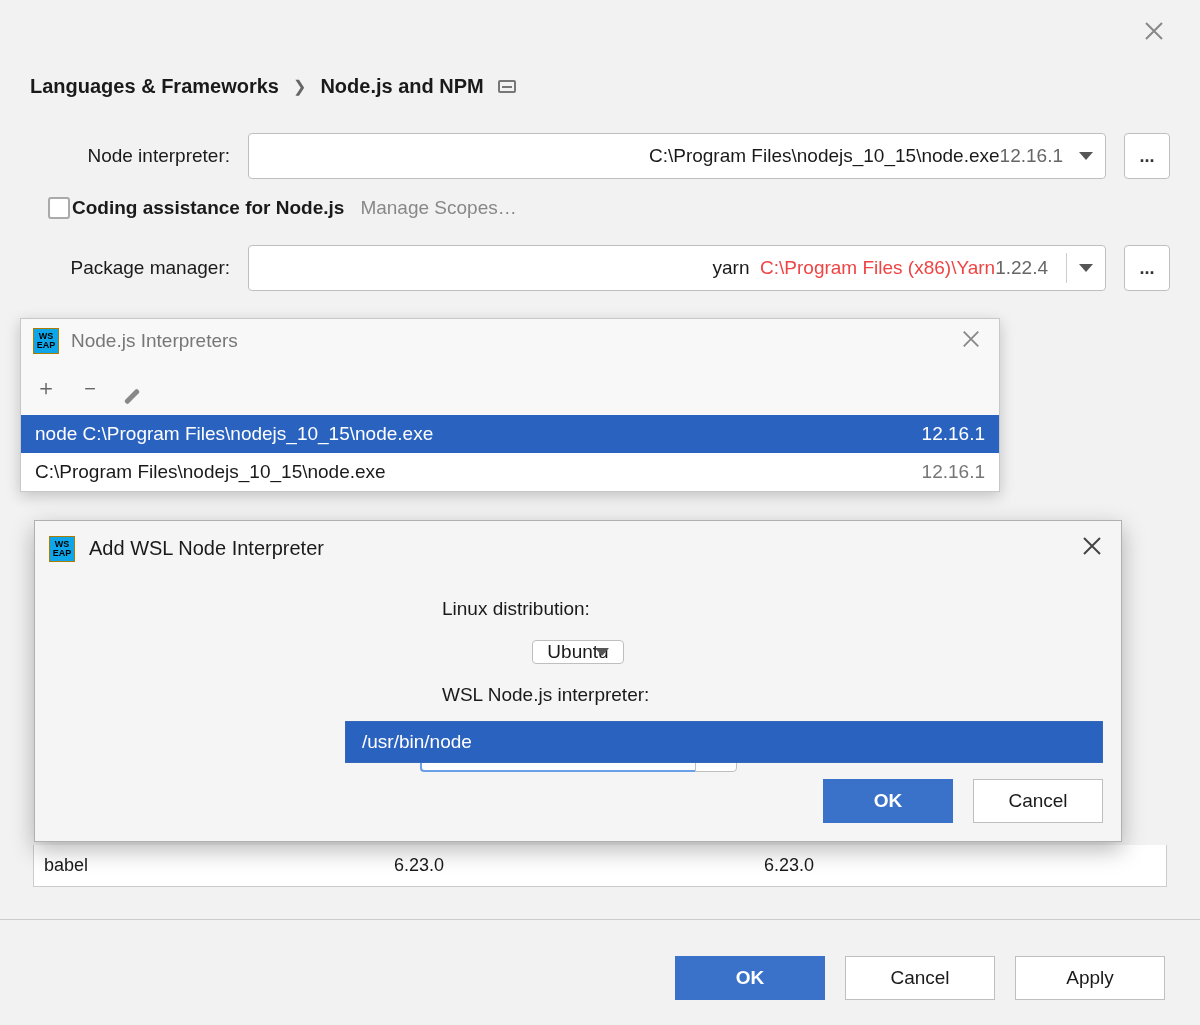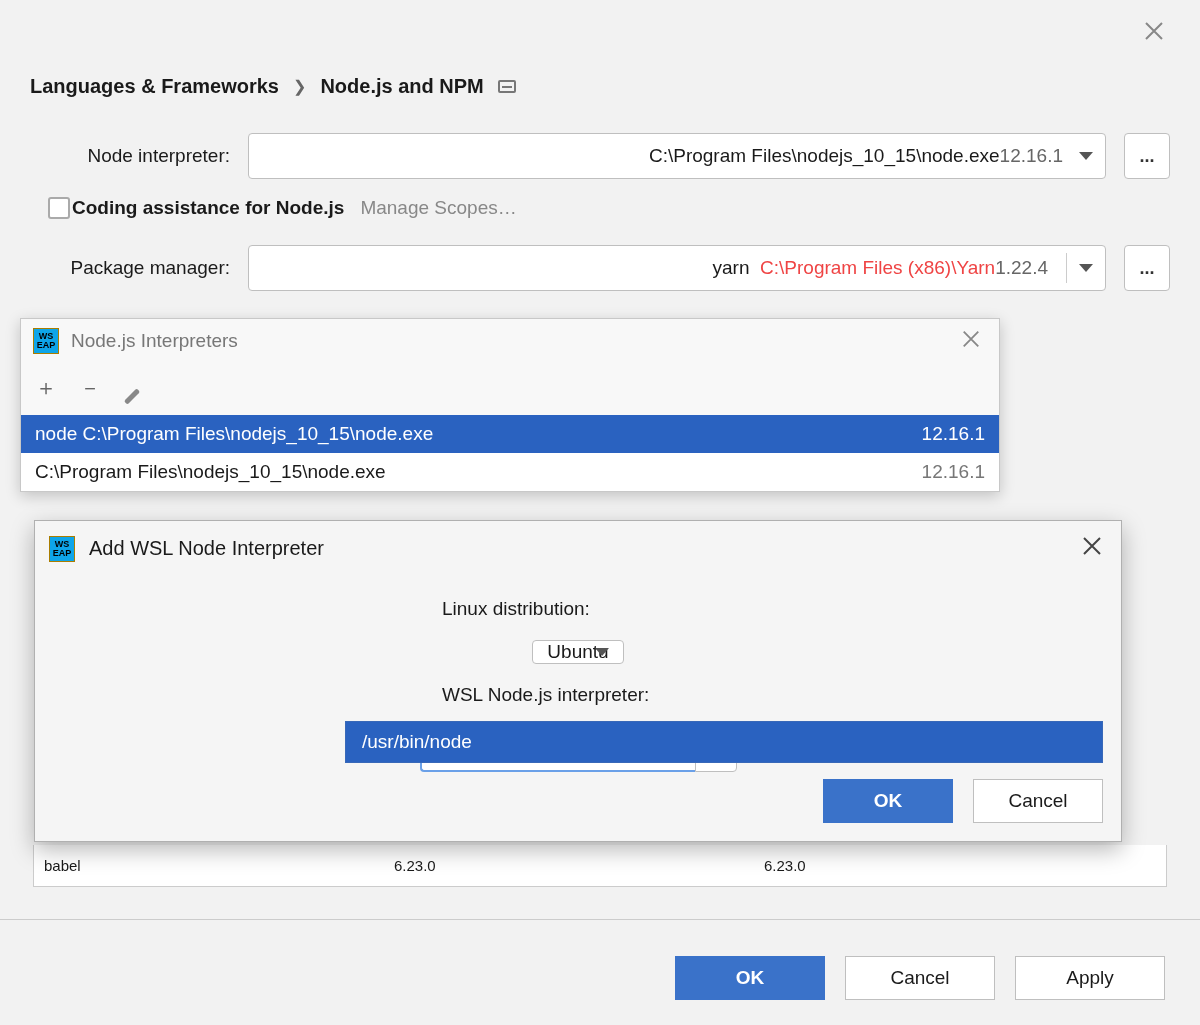--- a/index.html
+++ b/index.html
@@ -119,21 +119,21 @@
   .interp-row {display:flex;align-items:center;padding:8px 14px;font-size:19px;gap:46px;}
   .interp-row.selected {background:#2a62c0;color:#fff;}
   .interp-row .path {flex:1;}
   .interp-row .prefix{font-weight:400;}
   .interp-row .ver {min-width:80px;text-align:right;}
   .interp-row:not(.selected) .ver{color:#777;}
 
   
   .table-peek {
     position:absolute;left:33px;top:845px;right:33px;height:42px;background:#fff;
-    border:1px solid #ccc;border-top:none;display:flex;align-items:center;font-size:15px;
+    border:1px solid #ccc;border-top:none;display:flex;align-items:center;font-size:18px;
   }
   .table-peek .c1{width:360px;padding-left:10px;}
   .table-peek .c2{width:370px;}
   .table-peek .c3{flex:1;}
 
   
   .wsl-dialog {
     position:absolute;left:34px;top:520px;width:1088px;height:322px;background:#f5f5f5;
     border:1px solid #b0b0b0;box-shadow:0 8px 22px rgba(0,0,0,0.28);
   }

